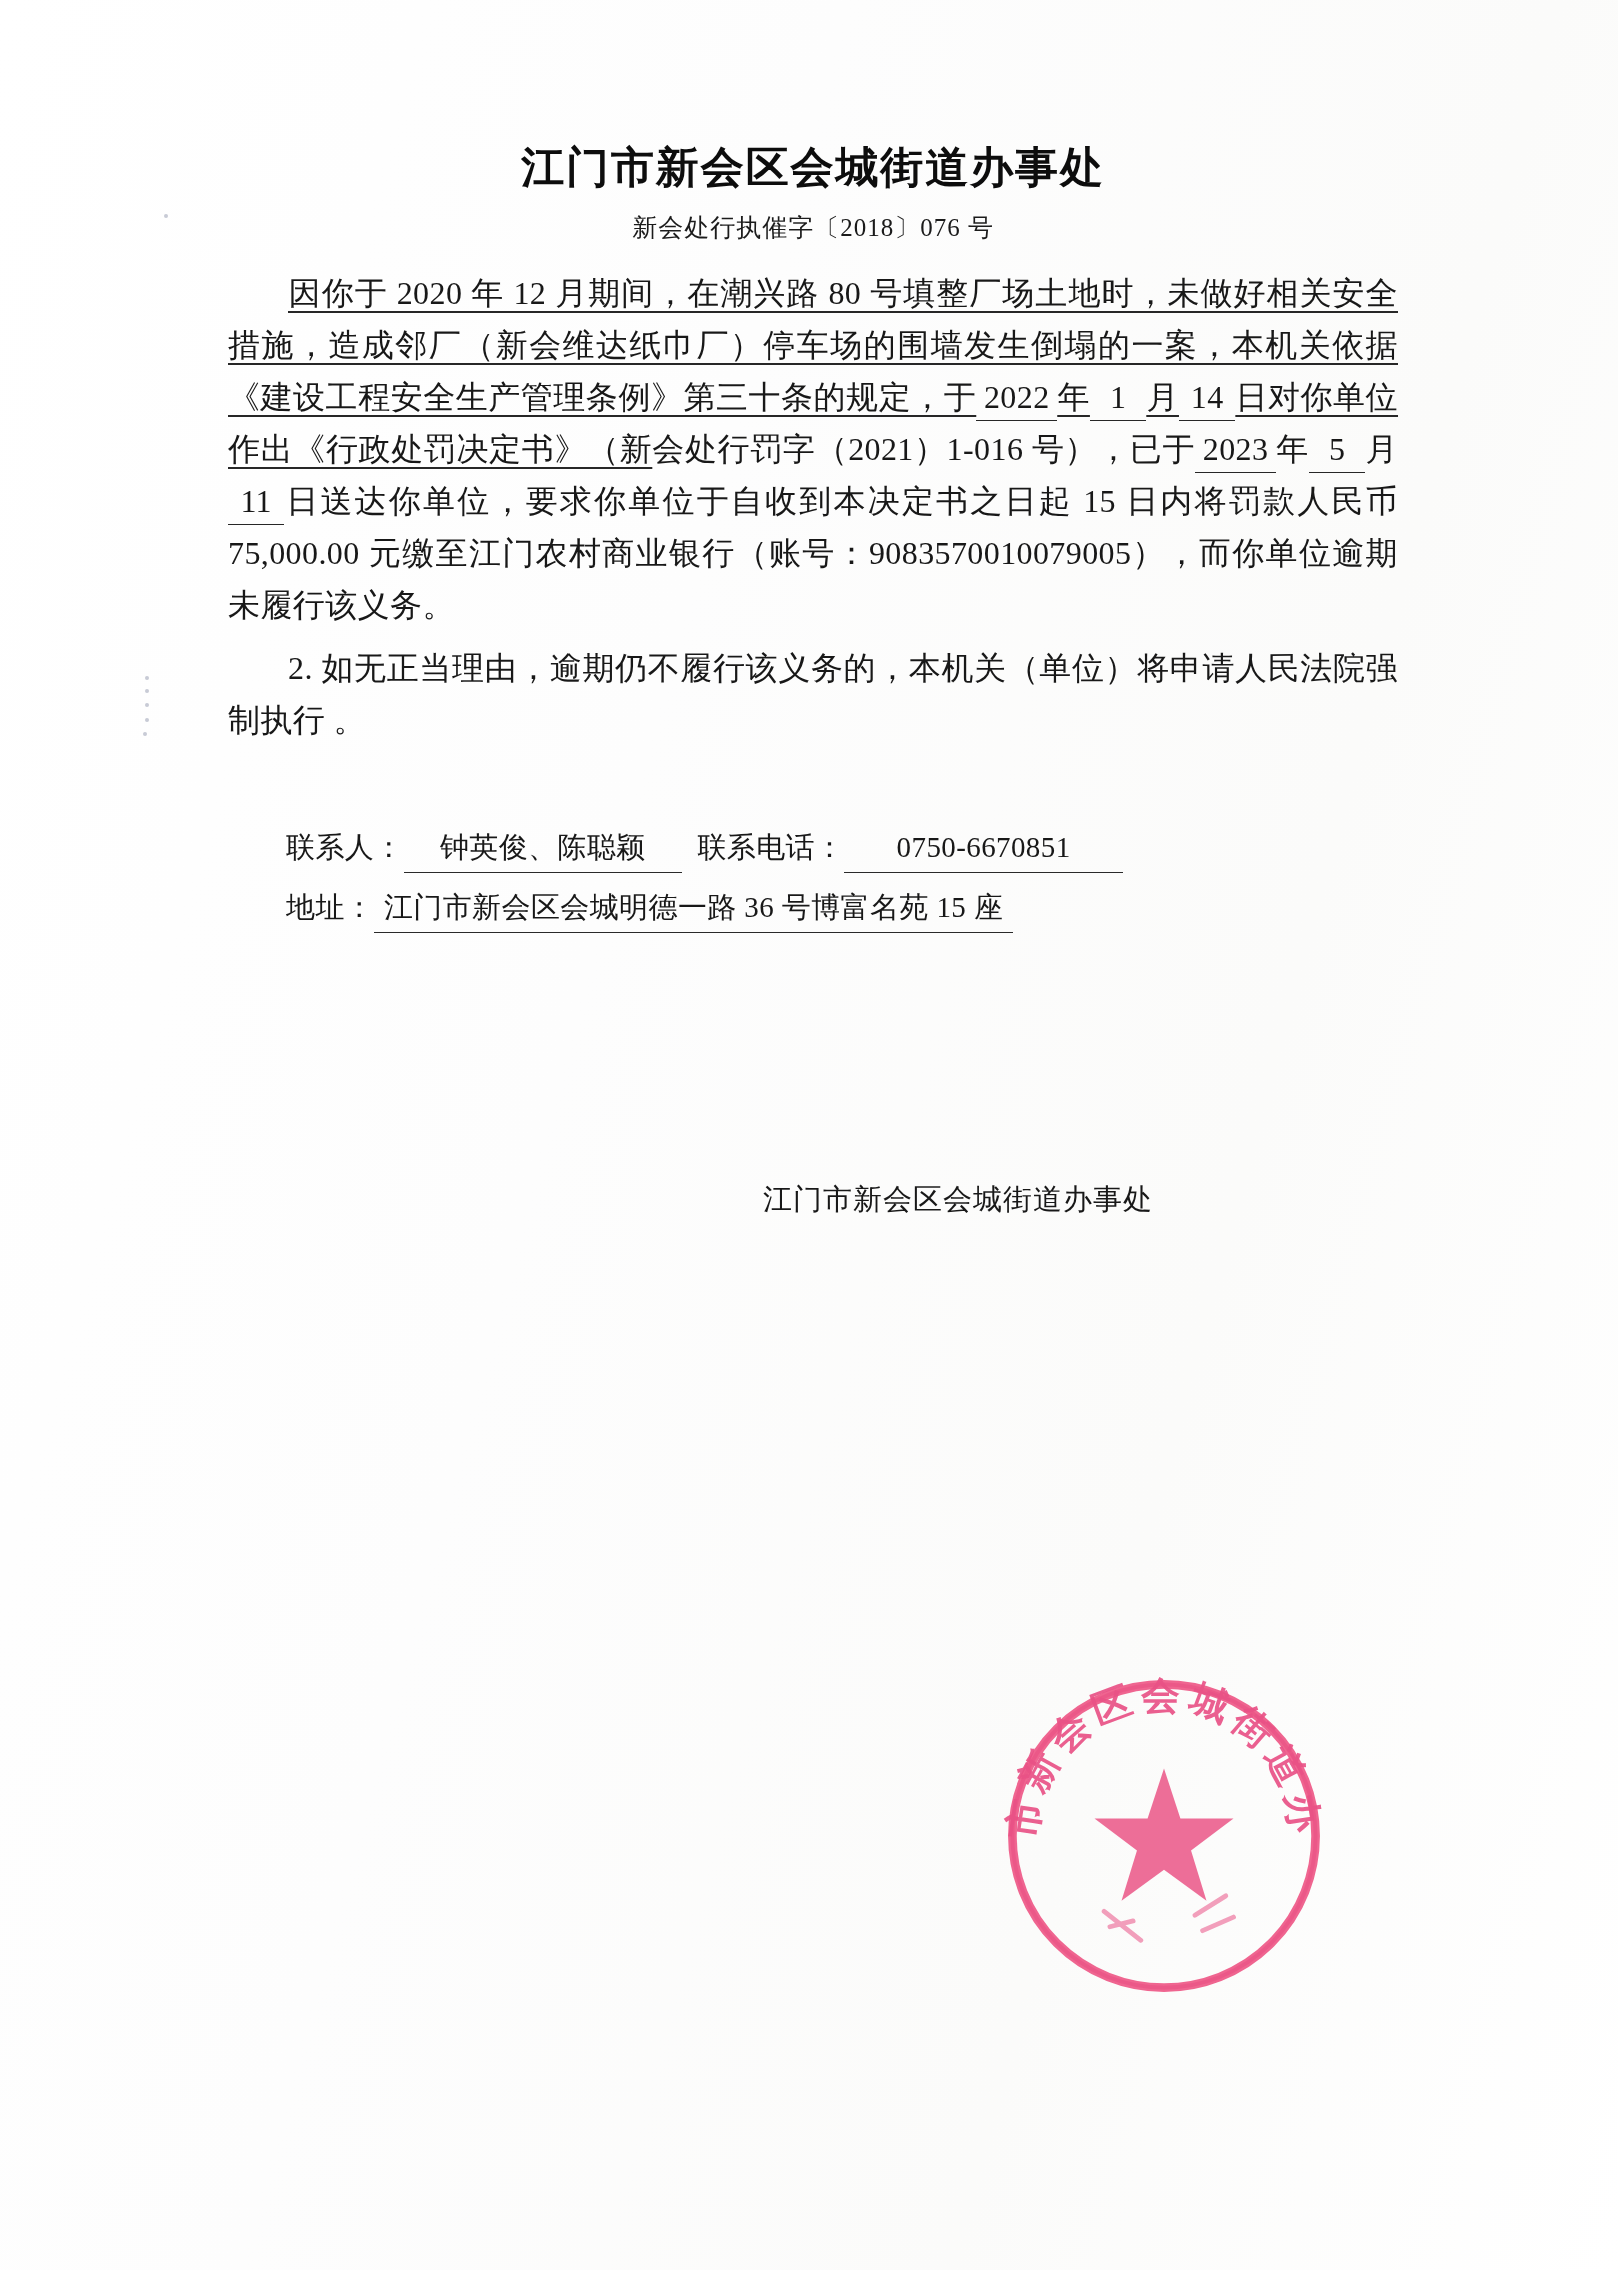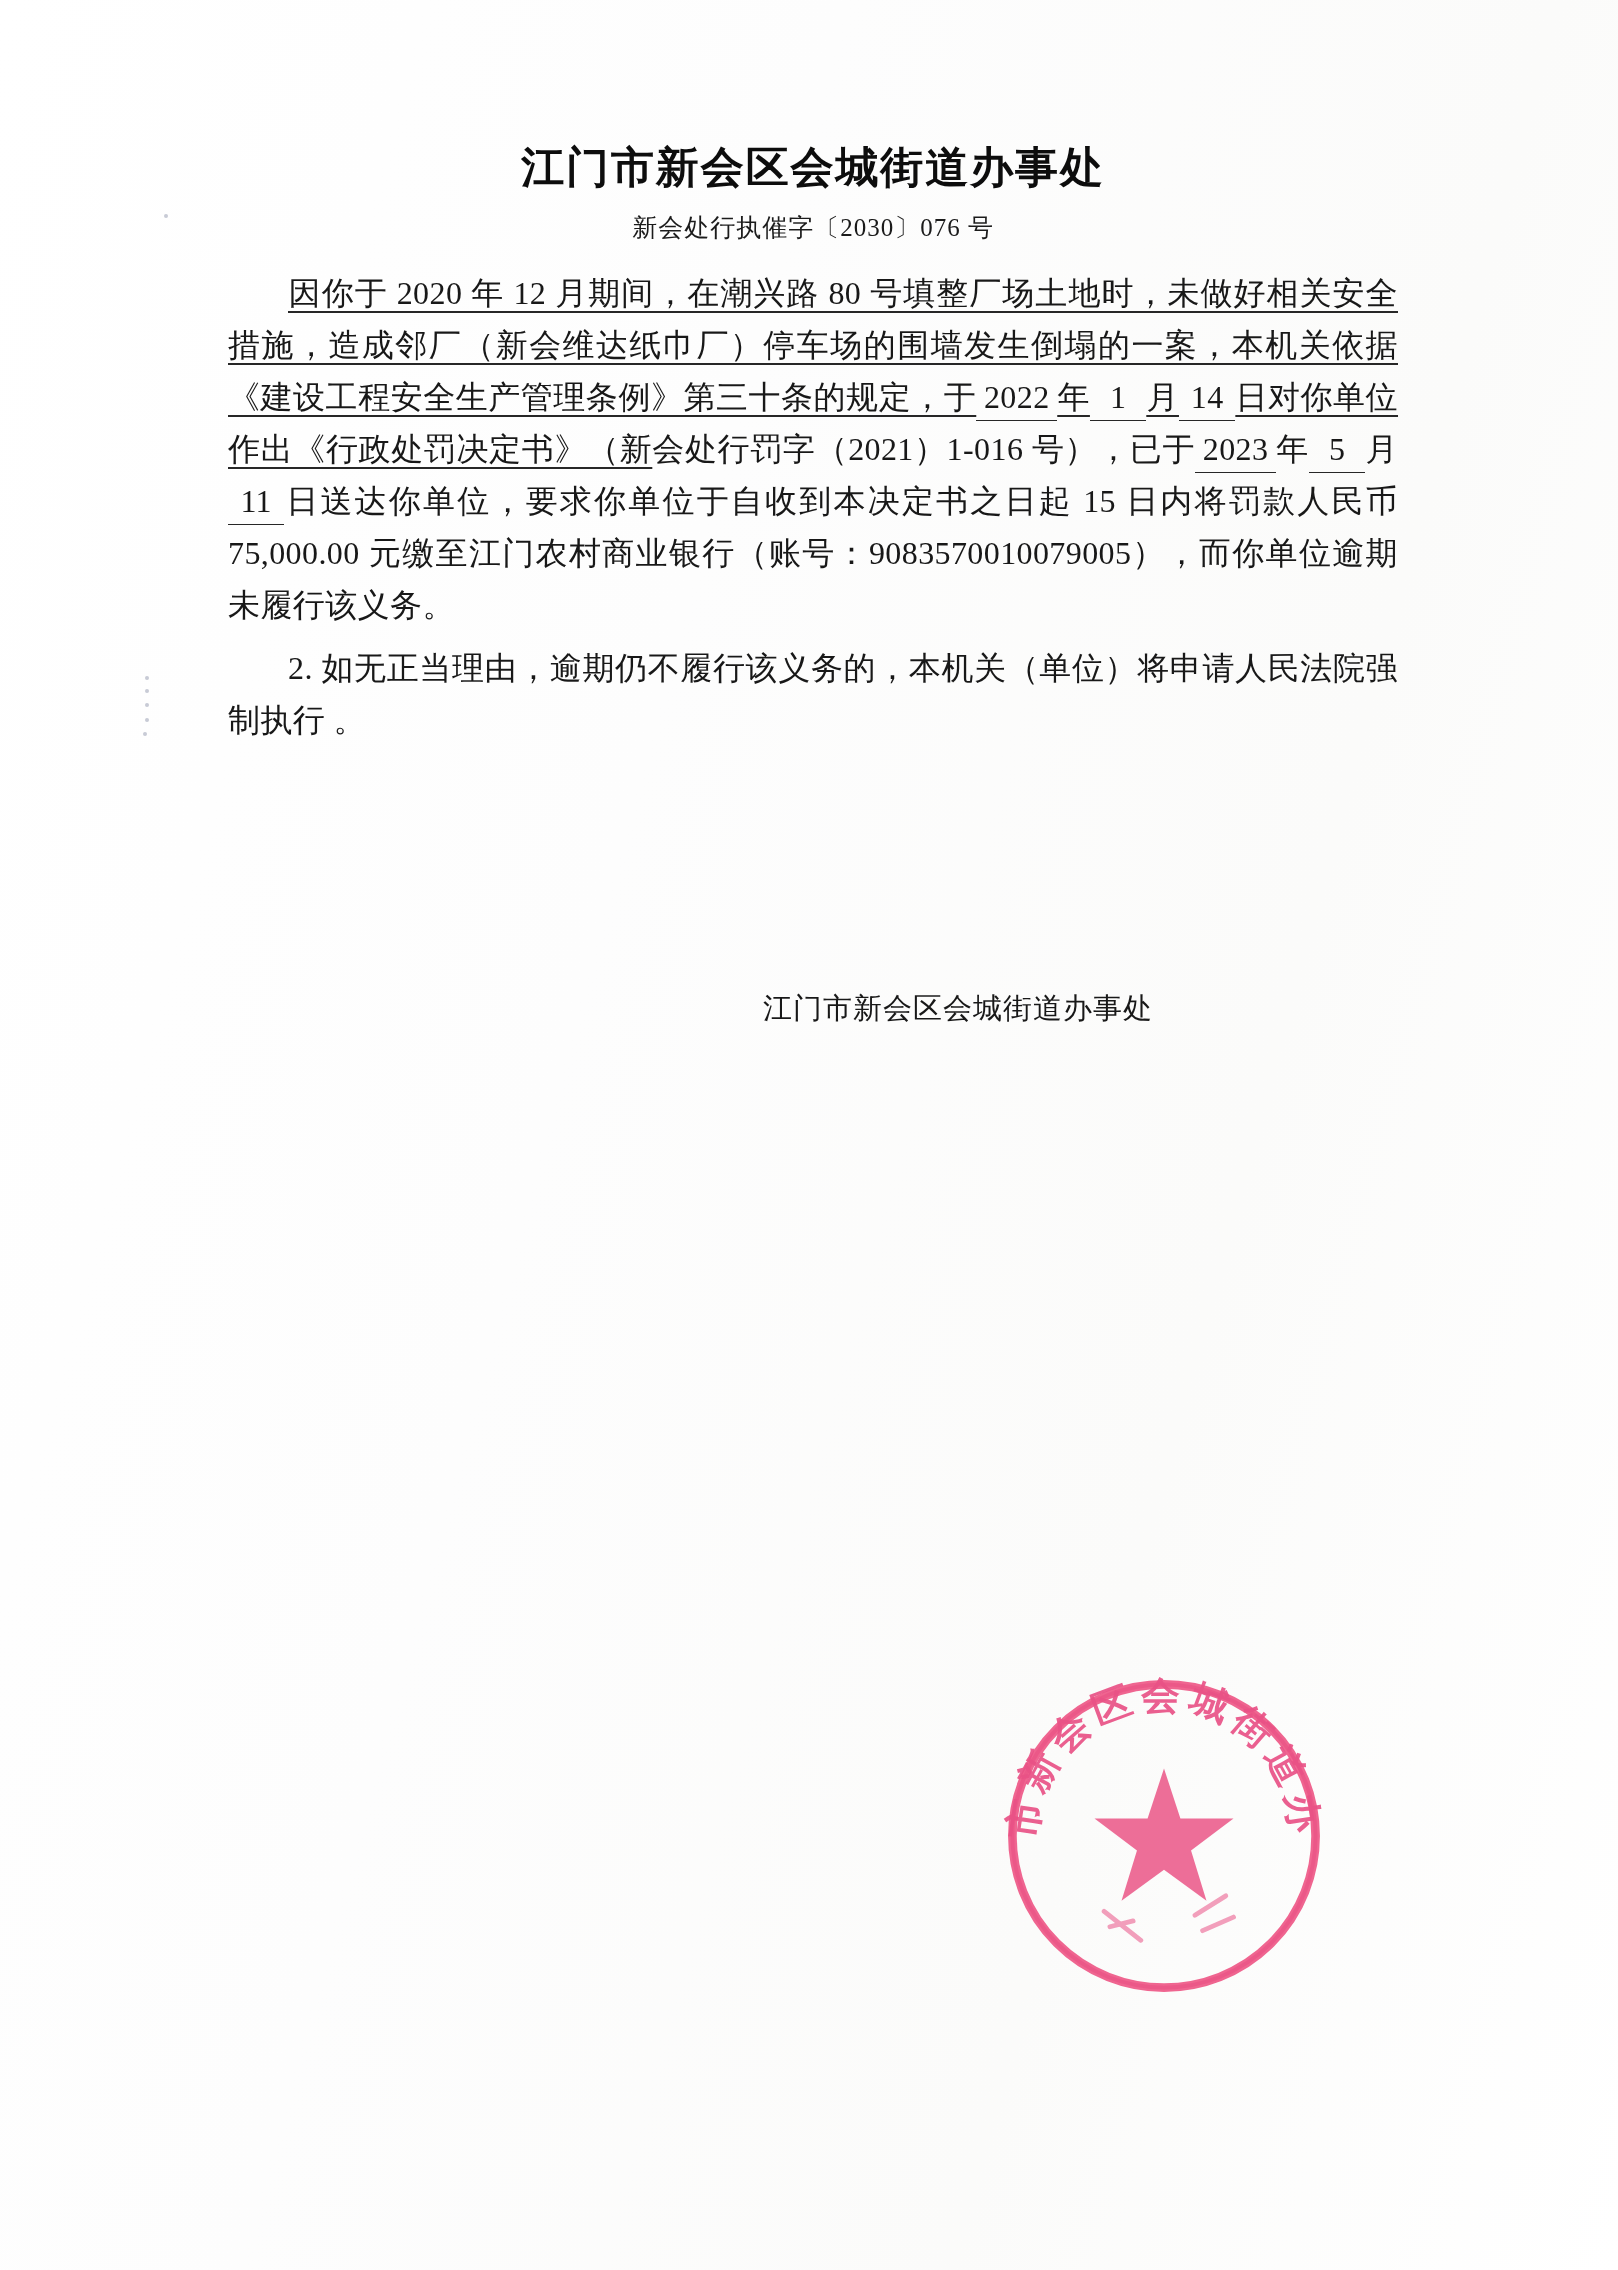--- a/index.html
+++ b/index.html
@@ -175,35 +175,39 @@
         <path d="M 206,256 L 238,236"></path>
         <path d="M 214,272 L 246,258"></path>
       </g>
     </svg>
   </div>
 
   <div id="content">
 
     <div class="title-block">
       <div class="doc-title">江门市新会区会城街道办事处</div>
-      <div class="doc-number">新会处行执催字〔2030〕076 号</div>
+      <div class="doc-number">新会处行执催字〔2018〕076 号</div>
     </div>
 
     <div class="recipient">
     </div>
 
     <div class="body-block">
 
       <p class="para"><span class="indent"></span><span class="ul-run">因你于 2020 年 12 月期间，在潮兴路 80 号填整厂场土地时，未做好相关安全措施，造成邻厂（新会维达纸巾厂）停车场的围墙发生倒塌的一案，本机关依据《建设工程安全生产管理条例》第三十条的规定，于</span><span class="blank">2022</span><span class="ul-run">年</span><span class="blank">1</span><span class="ul-run">月</span><span class="blank">14</span><span class="ul-run">日对你单位作出《行政处罚决定书》（新</span><span>会处行罚字（2021）1-016 号），已于</span><span class="blank">2023</span><span>年</span><span class="blank">5</span><span>月</span><span class="blank">11</span><span>日送达你单位，要求你单位于自收到本决定书之日起 15 日内将罚款人民币 75,000.00 元缴至江门农村商业银行（账号：9083570010079005），而你单位逾期未履行该义务。</span></p>
 
 
 
       <p class="para" style="margin-top:11.6px;"><span class="indent"></span><span>2. 如无正当理由，逾期仍不履行该义务的，本机关（单位）将申请人民法院强制执行 。</span></p>
     </div>
 
+    <div class="contact-block">
+      <div><span>联系人：</span><span class="fill contact-name">钟英俊、陈聪颖</span><span class="gap-small"></span><span>联系电话：</span><span class="fill contact-phone">0750-6670851</span></div>
+      <div><span>地址：</span><span class="fill contact-addr">江门市新会区会城明德一路 36 号博富名苑 15 座</span></div>
+    </div>
 
     <div class="sign-block">
       <div>江门市新会区会城街道办事处</div>
     </div>
 
   </div>
 </div>
 
 
 </body></html>

